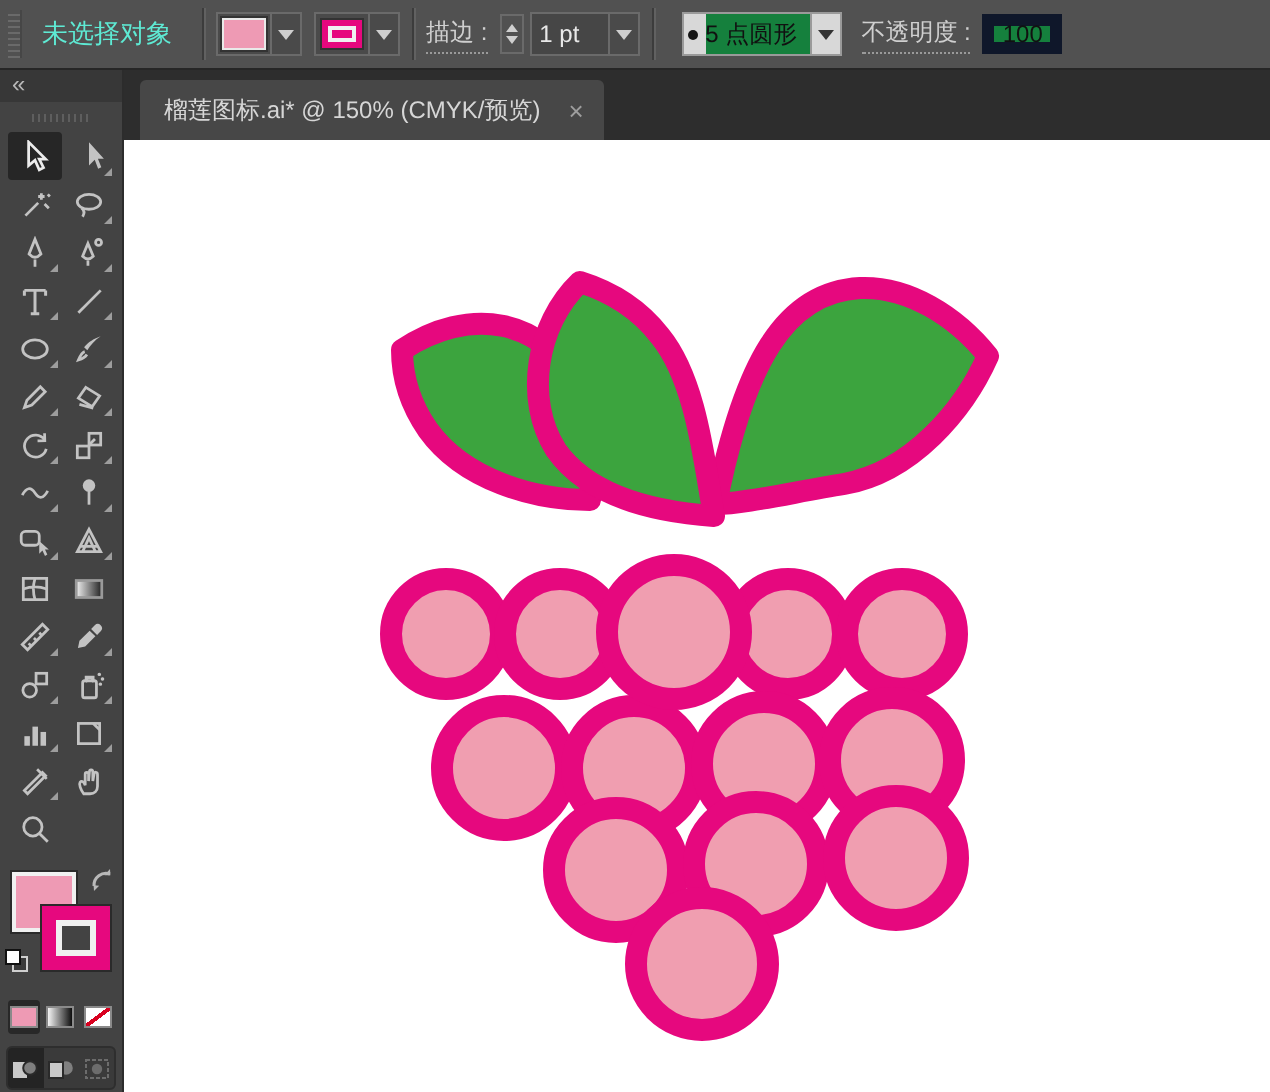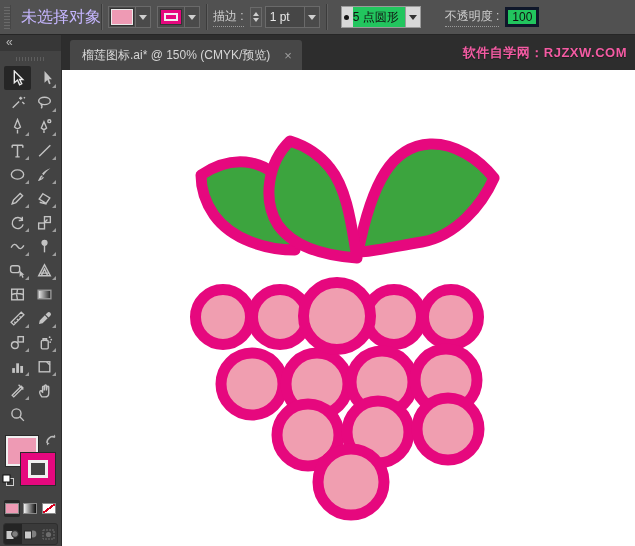--- a/index.html
+++ b/index.html
@@ -6,44 +6,44 @@
   html,body { width:635px; height:546px; overflow:hidden;
     font-family:"Liberation Sans","DejaVu Sans",sans-serif; }
   body { background:#515151; }
 
   
   .topbar { height:35px; background:#515151; border-bottom:1px solid #262626;
     display:flex; align-items:center; padding-left:4px; overflow:hidden; white-space:nowrap; }
   .grip { width:7px; height:24px; margin-right:4px;
     background:repeating-linear-gradient(0deg,#6a6a6a 0 1px,transparent 1px 3px);
     border-right:1px solid #464646; }
-  .status { width:74px; margin-left:6px; font-size:16px; color:#c4b5fd; }
+  .status { width:74px; margin-left:6px; font-size:13px; color:#5eead4; }
   .vsep { width:1px; height:26px; background:#3c3c3c; box-shadow:1px 0 0 #616161; margin:0 6px; }
   .combo { display:flex; align-items:center; height:22px; border:1px solid #6a6a6a; background:#4a4a4a; }
   .combo .sw { width:22px; height:16px; margin:0 2px; }
   .sw-fill { background:var(--swatch_pink); border:1px solid #e9e9e9; box-shadow:0 0 0 1px #333; }
   .sw-stroke { position:relative; background:var(--magenta); border:1px solid #333; }
   .sw-stroke i { position:absolute; inset:3px; background:#f0f0f0; }
   .sw-stroke i i { inset:2px; background:var(--magenta); }
   .chev { width:15px; align-self:stretch; border-left:1px solid #6a6a6a;
     display:flex; align-items:center; justify-content:center; }
   .caret { width:0; height:0; border:4px solid transparent; border-top:5px solid #cfcfcf; margin-top:4px; }
   .caret.dark { border-top-color:#333; }
   .lbl { font-size:12px; color:#cfcfcf; border-bottom:1px dotted #9a9a9a; padding-bottom:1px; }
   .stepper { width:12px; height:20px; border:1px solid #6a6a6a; margin:0 3px 0 6px;
     display:flex; flex-direction:column; align-items:center; justify-content:center; gap:2px; }
   .stepper b { width:0; height:0; border:3px solid transparent; }
   .stepper .up { border-bottom:4px solid #cfcfcf; }
   .stepper .dn { border-top:4px solid #cfcfcf; }
-  .field { height:20px; border:3px solid #0f172a; background:#464646; color:#e8e8e8;
+  .field { height:20px; border:6px solid #0f172a; background:#464646; color:#e8e8e8;
     font-size:12px; display:flex; align-items:center; padding:0 4px; }
-  .field.light { background:#22c55e; color:#111; }
+  .field.light { background:#15803d; color:#111; }
   .lineglyph { width:40px; height:2px; background:#dcdcdc; margin:0 6px; }
   .dot { width:5px; height:5px; border-radius:50%; background:#151515; margin:0 4px 0 2px; }
-  .ml6{margin-left:6px}.ml8{margin-left:8px}.ml10{margin-left:24px}
+  .ml6{margin-left:6px}.ml8{margin-left:8px}.ml10{margin-left:10px}
 
   
   .main { display:flex; height:511px; }
 
   
   .panel { width:62px; background:#434343; border-right:1px solid #2c2c2c;
     display:flex; flex-direction:column; }
   .phead { height:16px; background:#373737; color:#b8b8b8; font-size:12px;
     line-height:15px; padding-left:6px; }
   .pgrip { width:30px; height:4px; margin:6px auto 3px;
@@ -373,21 +373,20 @@
         </div>
     </div>
   </div>
 
   <div class="right">
     <div class="tabbar">
       <div class="tab">
         <span>榴莲图标.ai* @ 150% (CMYK/预览)</span>
         <span class="x">×</span>
       </div>
-      <span class="wm">软件自学网：RJZXW.COM</span>
     </div>
 
     <div class="canvas">
       <svg class="art" viewBox="0 0 573 476" preserveAspectRatio="none">
 
         <path class="leaf" d="M139 105 C172 83 210 88 228 125 C233 140 234 166 233 180 C205 180 170 170 152 145 C143 132 139 118 139 105 Z"></path>
         <path class="leaf" d="M296 182 C310 112 330 76 368 74 C392 73 416 88 432 108 C420 135 394 166 360 172 C335 176 310 182 296 182 Z"></path>
         <path class="leaf" d="M228 71 C206 92 200 130 216 155 C228 172 252 185 295 188 C290 160 286 120 268 98 C258 85 244 76 228 71 Z"></path>
 
         <g>

